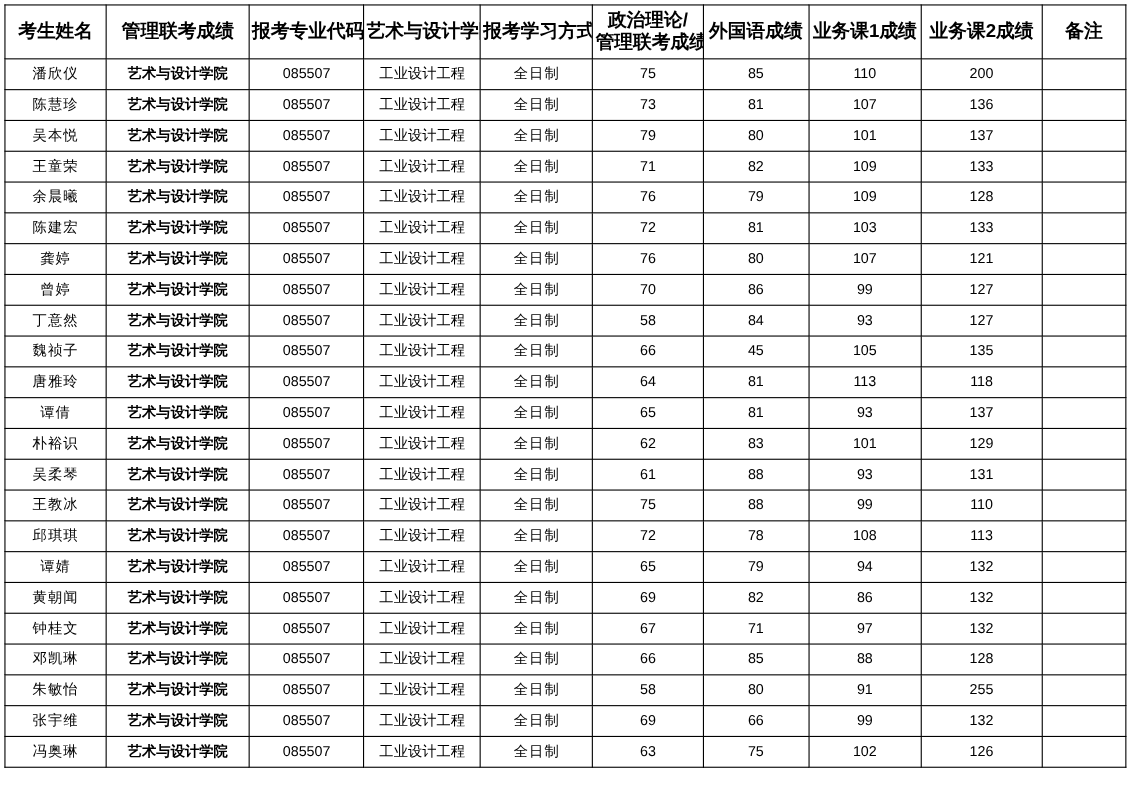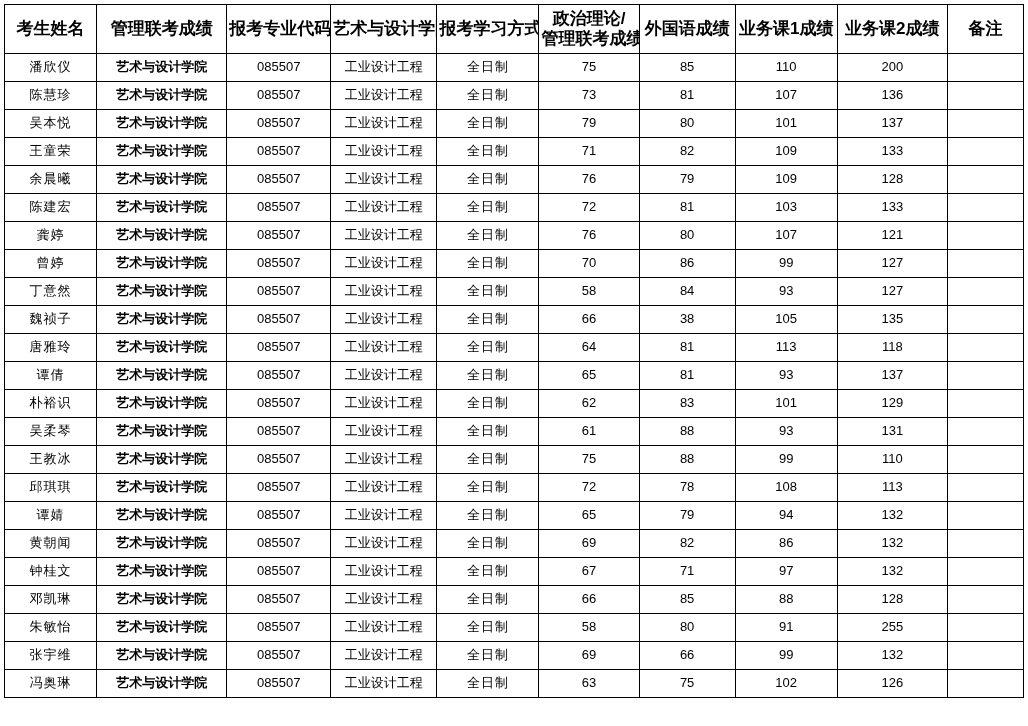--- a/index.html
+++ b/index.html
@@ -211,21 +211,21 @@
           <td>127</td>
           <td class="remark-cell"></td>
         </tr>
         <tr>
           <td class="name-cell">魏祯子</td>
           <td class="college-cell">艺术与设计学院</td>
           <td>085507</td>
           <td>工业设计工程</td>
           <td class="mode-cell">全日制</td>
           <td>66</td>
-          <td>38</td>
+          <td>45</td>
           <td>105</td>
           <td>135</td>
           <td class="remark-cell"></td>
         </tr>
         <tr>
           <td class="name-cell">唐雅玲</td>
           <td class="college-cell">艺术与设计学院</td>
           <td>085507</td>
           <td>工业设计工程</td>
           <td class="mode-cell">全日制</td>

